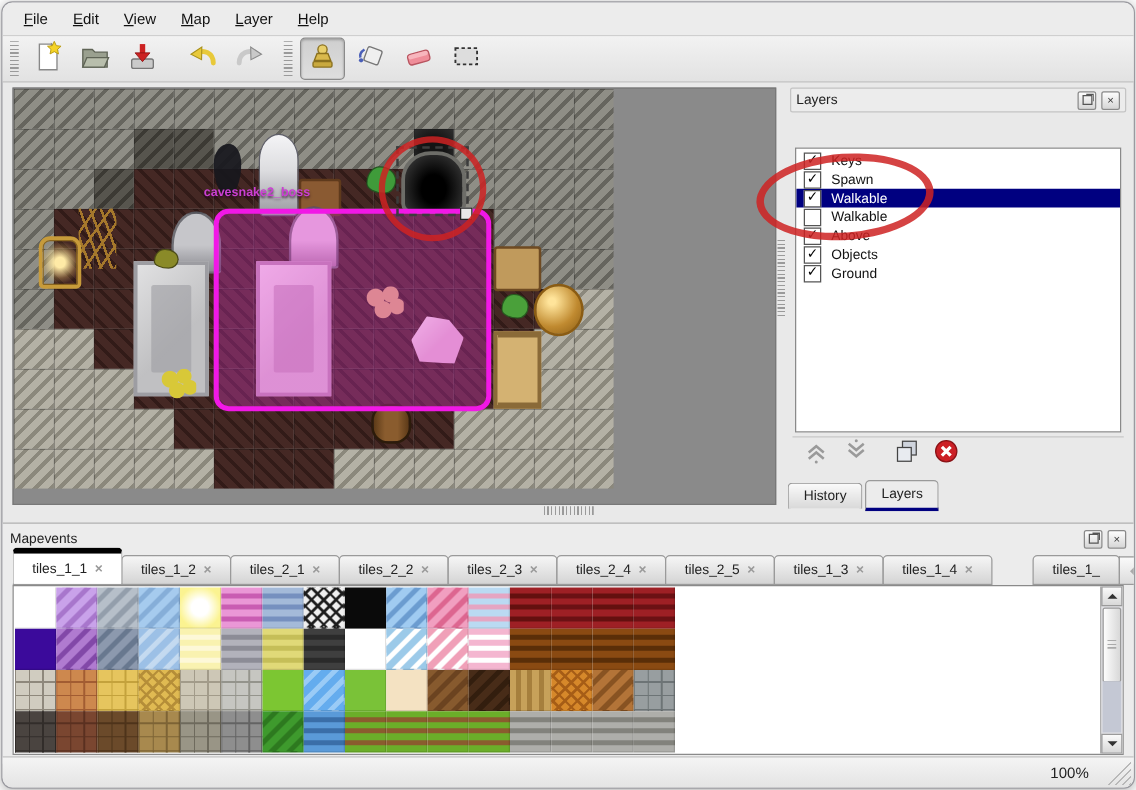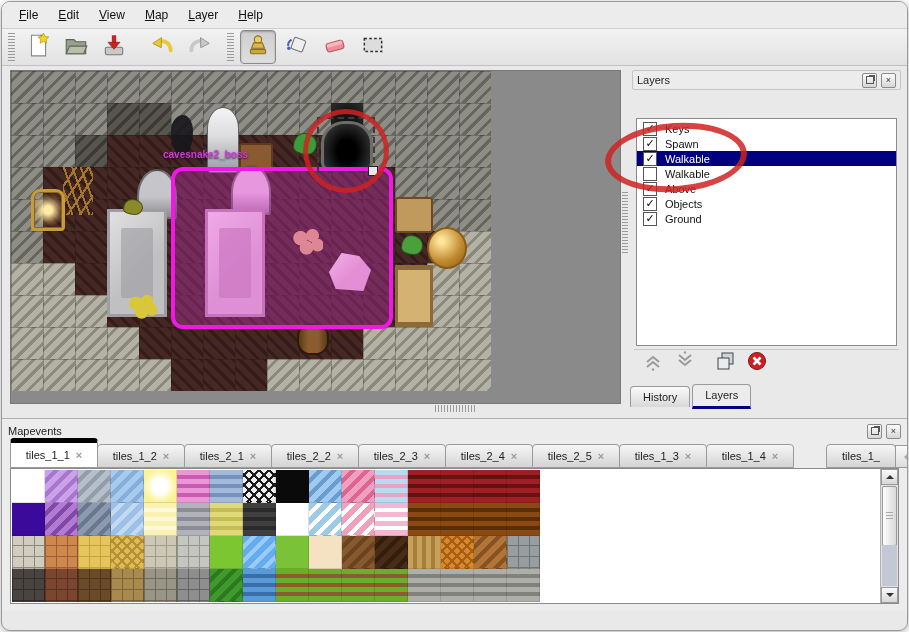--- a/index.html
+++ b/index.html
@@ -594,14 +594,18 @@
           </div>
         <div class="vs-thumb"></div>
         <div class="vs-track-low"></div>
         <div class="vs-btn" style="bottom:0">
             <span class="tri-d"></span>
           </div>
       </div>
     </div>
   </div>
 
+  <div class="statusbar">
+    <span class="status-zoom">100%</span>
+    <div class="grip"></div>
+  </div>
 
 </div>
 
 </body></html>

